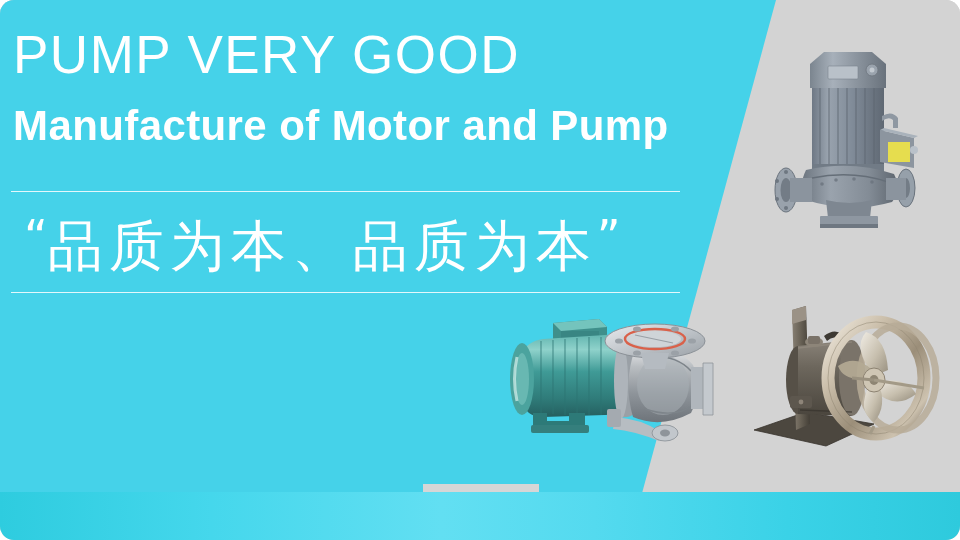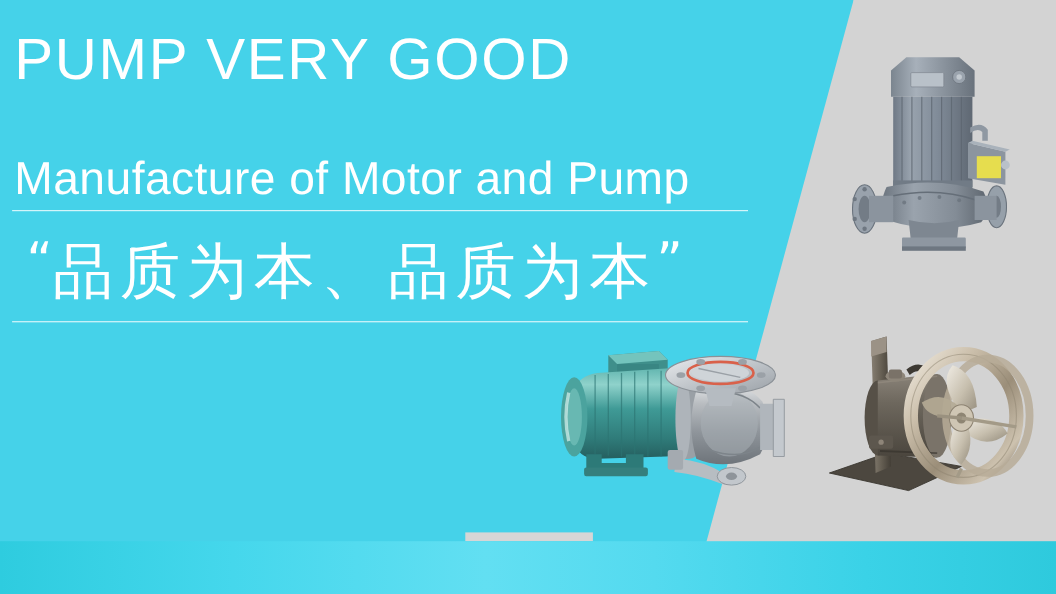--- a/index.html
+++ b/index.html
@@ -3,20 +3,21 @@
 <meta charset="utf-8">
 <style>
   html,body{margin:0;padding:0;background:#fff;}
   body{font-family:"Liberation Sans","DejaVu Sans",sans-serif;}
 
   #banner{
     position:relative;
     width:960px;height:540px;
     overflow:hidden;
     background:#d3d3d3;
+    border-radius:14px;
   }
 
   
   .plate-gray{
     position:absolute;left:0;top:0;width:960px;height:497px;
     background:#d3d3d3;
   }
   .plate-cyan{
     position:absolute;left:0;top:0;width:960px;height:497px;
     background:#45d2e9;
@@ -39,22 +40,22 @@
 
   .headline{
     position:absolute;left:13px;top:24px;
     font-size:53px;line-height:62px;
     font-weight:300;letter-spacing:1.5px;
     color:#ffffff;white-space:nowrap;
   }
   .subline{
     position:absolute;left:13px;top:100px;
     font-size:42px;line-height:52px;
-    font-weight:400;letter-spacing:0.4px;
-    color:#ffffff;white-space:nowrap;margin-top:36px;
+    font-weight:700;letter-spacing:0.4px;
+    color:#ffffff;white-space:nowrap;
   }
 
   .rule{
     position:absolute;left:11px;height:1px;width:669px;
     background:rgba(255,255,255,0.85);
   }
   .rule-top{top:191px;}
   .rule-bottom{top:292px;}
 
   .slogan{

